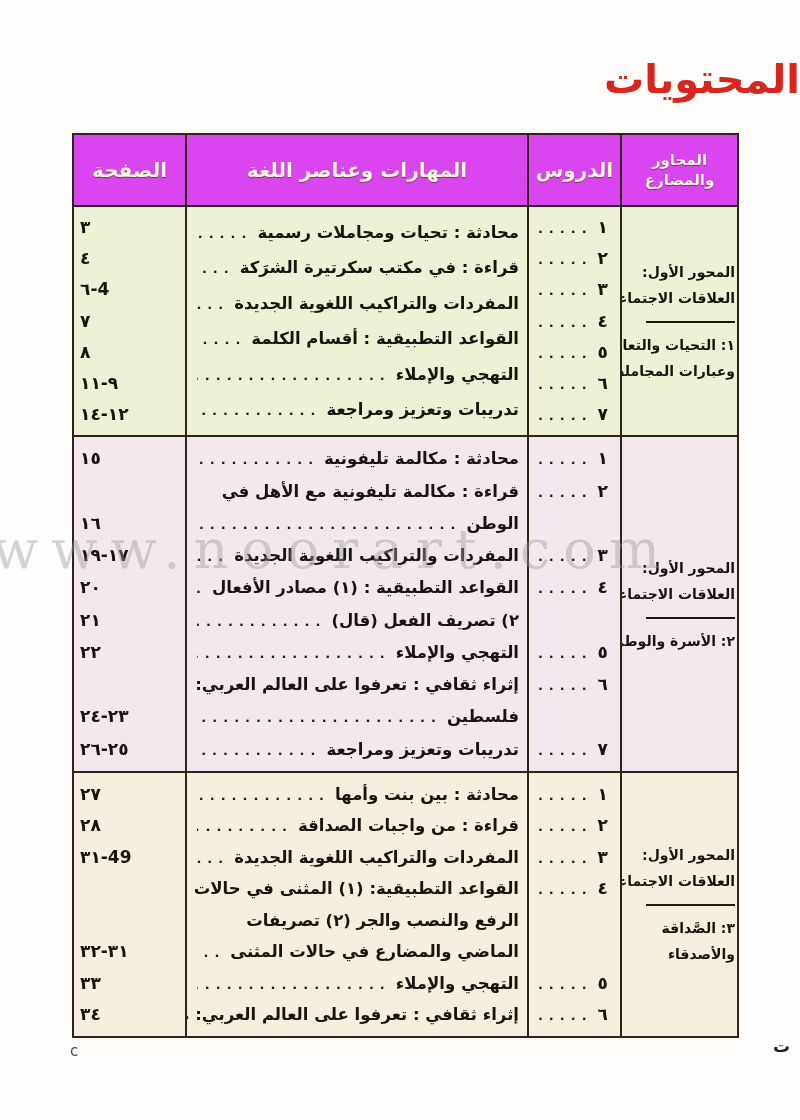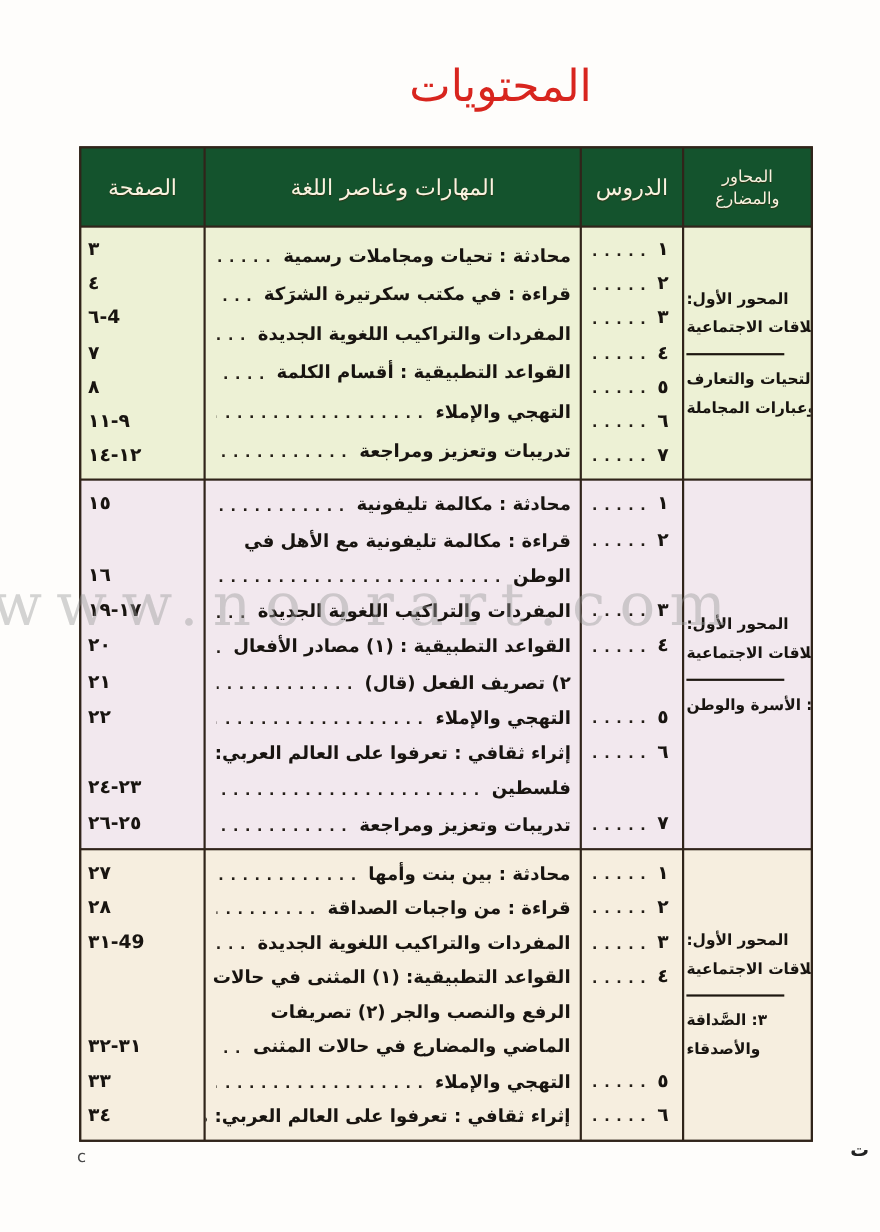--- a/index.html
+++ b/index.html
@@ -2,55 +2,55 @@
 <html><head>
 <meta charset="utf-8">
 <style>
   html,body{margin:0;padding:0;background:#e9e7e2;}
   .page{
     position:relative;width:800px;height:1120px;background:#fefdfb;
     font-family:"DejaVu Sans",sans-serif;color:#181410;overflow:hidden;
   }
   .title{
     position:absolute;top:56px;left:0;width:800px;margin:0;
-    text-align:center;padding-left:110px;box-sizing:border-box;
-    font-size:40px;font-weight:normal;color:#d8251e;direction:rtl;
+    padding-left:110px;box-sizing:border-box;
+    font-size:40px;font-weight:bold;color:#d8251e;direction:rtl;
   }
   .toc{
     position:absolute;left:72px;top:133px;direction:rtl;
     display:grid;
     grid-template-columns:115px 91px 340px 111px;
     grid-template-rows:70px 228px 334px 263px;
     gap:2px;background:#30241a;border:2px solid #30241a;
   }
   .cell{overflow:hidden;}
   .head{
-    background:#14532d;display:flex;flex-direction:column;
+    background:#d946ef;display:flex;flex-direction:column;
     align-items:center;justify-content:center;
-    font-weight:normal;color:#f9f3e0;font-size:20px;
+    font-weight:bold;color:#f9f3e0;font-size:20px;
     text-shadow:0 1px 1px rgba(70,25,0,.55);
   }
   .h-units{font-size:15px;line-height:20px;text-align:right;}
   .bg-g0{background:#edf1d5;}
   .bg-g1{background:#f2e8ee;}
   .bg-g2{background:#f6eedf;}
   .lines{display:flex;flex-direction:column;justify-content:space-evenly;box-sizing:border-box;}
   .line{display:flex;align-items:baseline;height:25px;line-height:25px;white-space:nowrap;column-gap:5px;}
   .skills-cell{padding:2px 8px 2px 10px;}
   .lessons-cell{padding:2px 12px 2px 8px;}
   .page-cell{padding:2px 24px 2px 6px;}
   .skill-text{font-weight:bold;font-size:16.5px;flex:0 0 auto;}
   .lesson-num{font-weight:bold;font-size:17px;flex:0 0 auto;}
   .page-num{font-weight:bold;font-size:17px;width:100%;text-align:left;direction:rtl;}
   .leader{
     flex:1 1 auto;min-width:0;overflow:hidden;
     font-size:13px;letter-spacing:6px;color:#231d16;font-weight:bold;
   }
   .units-cell{
-    display:flex;flex-direction:column;align-items:flex-end;justify-content:center;
+    display:flex;flex-direction:column;align-items:flex-start;justify-content:center;
     text-align:center;padding:4px 2px;box-sizing:border-box;
   }
   .unit-line{font-weight:bold;font-size:14px;line-height:26px;white-space:nowrap;}
   .unit-divider{width:80%;border-top:2px solid #1d1710;margin:10px 0 9px;}
   .watermark{
     position:absolute;left:-8px;top:518px;width:820px;overflow:hidden;
     font-family:"DejaVu Serif",serif;font-size:54px;letter-spacing:13px;
     color:#9a9a9a;opacity:.42;white-space:nowrap;pointer-events:none;
   }
   .footer-left{

